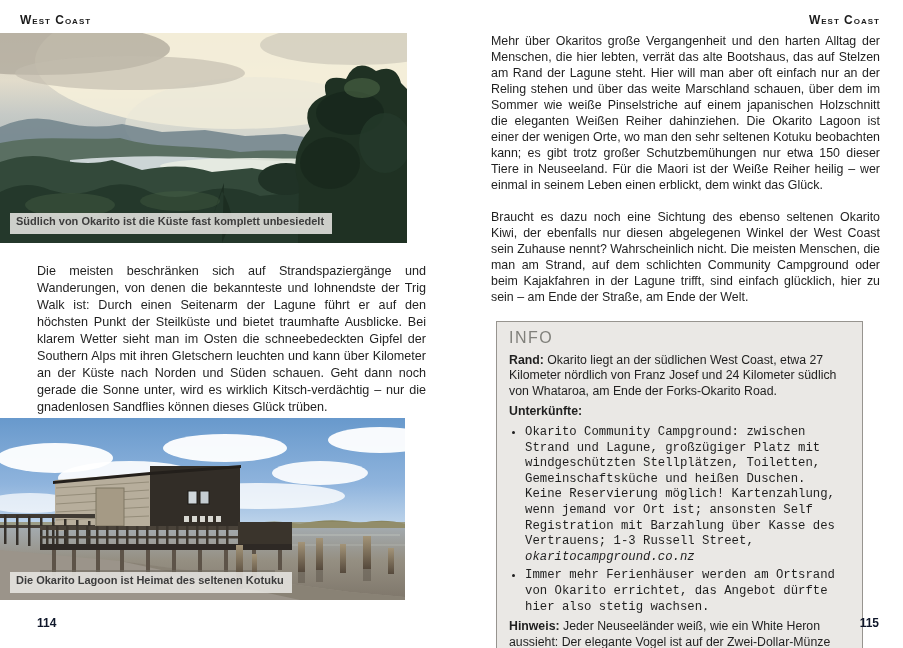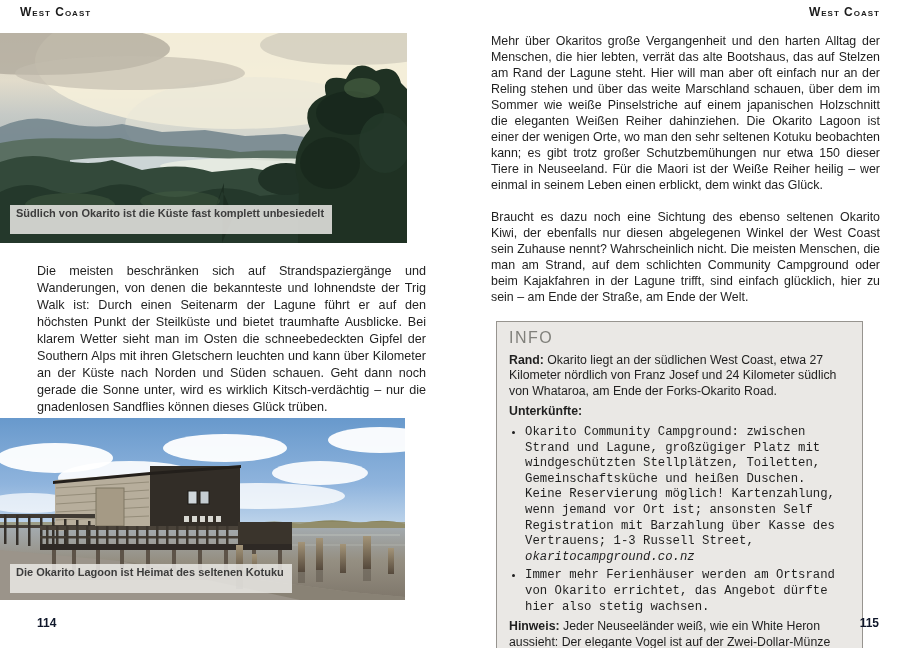--- a/index.html
+++ b/index.html
@@ -9,32 +9,32 @@
     --info-box-border:#97948f;
     --info-title:#80807b;
     --caption-bg:#e9e8e4;
     --caption-ink:#3c3c3c;
   }
   *{margin:0;padding:0;box-sizing:border-box;}
   html,body{background:#fff;}
   body{font-family:"Liberation Sans",sans-serif;color:var(--ink);}
   .spread{position:relative;width:903px;height:648px;background:var(--page-bg);overflow:hidden;}
 
-  .running-head{position:absolute;top:5px;font-size:12px;font-weight:bold;
+  .running-head{position:absolute;top:13px;font-size:12px;font-weight:bold;
     font-variant:small-caps;letter-spacing:1px;color:#1b1b1b;}
   .running-head.left{left:20px;}
   .running-head.right{right:23px;text-align:right;}
 
   .photo{position:absolute;left:0;overflow:hidden;}
   .photo svg{display:block;width:100%;height:100%;}
   #photo1{top:33px;width:407px;height:210px;}
   #photo2{top:418px;width:405px;height:182px;}
   .photo-caption{position:absolute;left:10px;background:var(--caption-bg);
     background:rgba(233,232,228,0.86);color:var(--caption-ink);
-    font-size:11px;font-weight:bold;line-height:13px;padding:2px 8px 14px 6px;white-space:nowrap;}
+    font-size:11px;font-weight:bold;line-height:13px;padding:2px 8px 6px 6px;white-space:nowrap;}
   #photo1 .photo-caption{bottom:9px;}
   #photo2 .photo-caption{bottom:7px;}
 
   .body-col{position:absolute;text-align:justify;font-size:12.6px;line-height:17px;color:var(--ink);}
   #left-text{left:37px;top:263px;width:389px;}
 
   #right-col{left:491px;top:33px;width:389px;line-height:16px;font-size:12.4px;}
   #right-col p.para{margin-bottom:16px;text-align:justify;}
 
   .info-box{margin-left:5px;width:367px;background:var(--info-box-bg);

